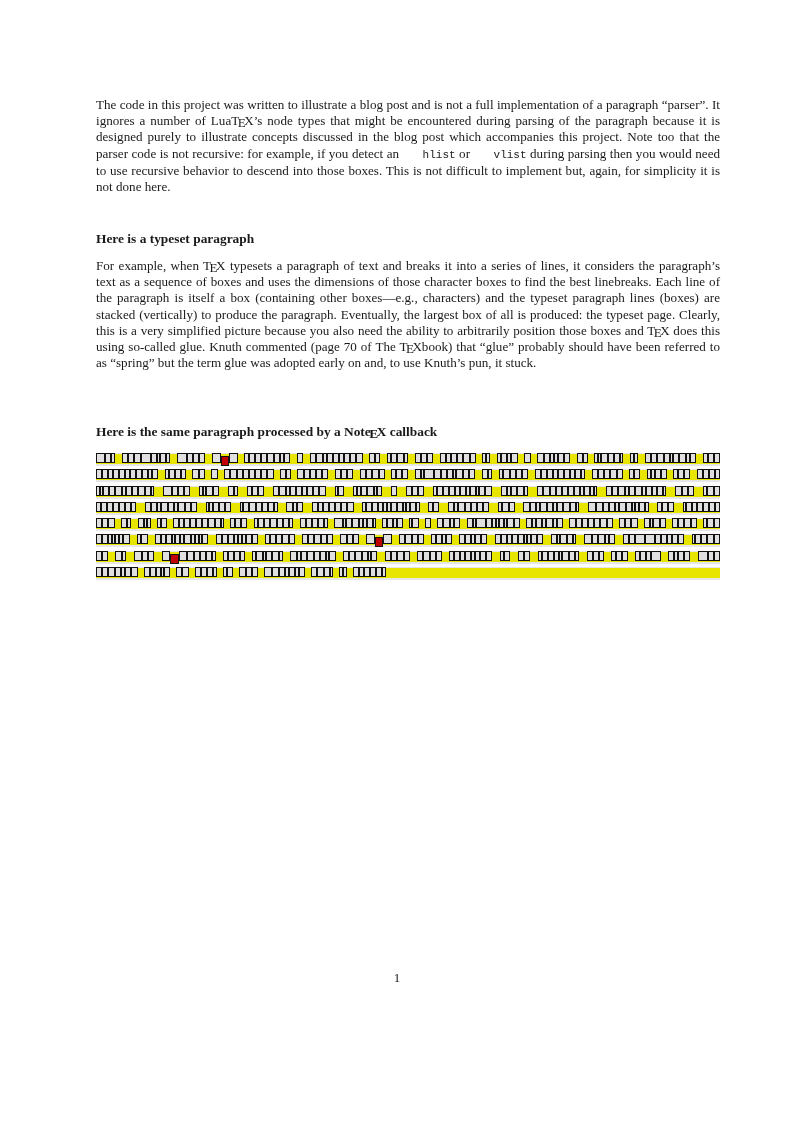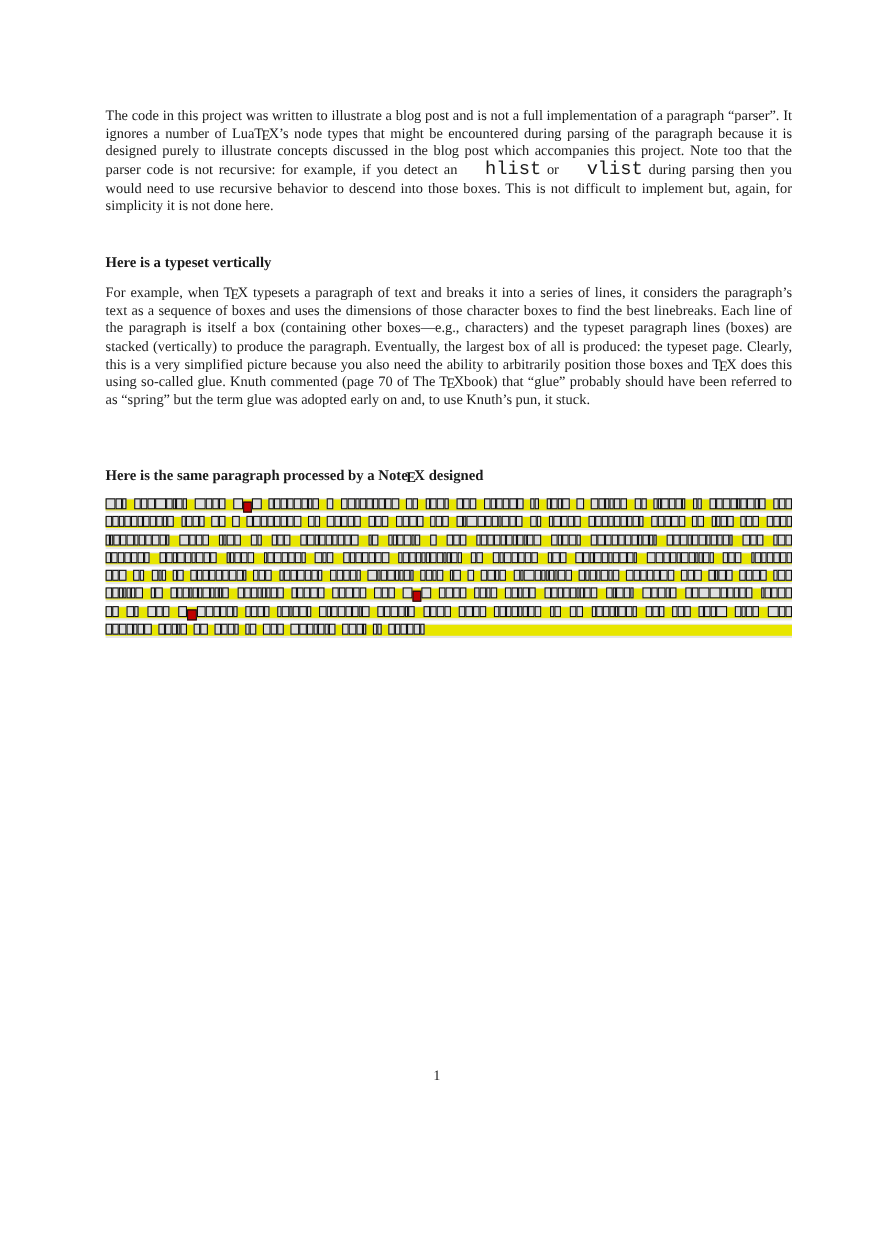--- a/index.html
+++ b/index.html
@@ -1,21 +1,21 @@
 <!DOCTYPE html>
 <html><head>
 <meta charset="utf-8">
 <style>
   html, body { margin: 0; padding: 0; background: #ffffff; }
   body { width: 794px; height: 1123px; position: relative; overflow: hidden;
          font-family: "DejaVu Serif", "Liberation Serif", serif; color: #1a1a1a; }
   .page { position: absolute; left: 96px; width: 624px; top: 0; }
   .para { font-family: "Liberation Serif", serif; font-size: 13.1px; line-height: 16.2px;
           text-align: justify; text-align-last: left; margin: 0; }
-  .para code, .mono { font-family: "Liberation Mono", "DejaVu Sans Mono", monospace; font-size: 17px; margin-left: 20px; }
+  .para code, .mono { font-family: "Liberation Mono", "DejaVu Sans Mono", monospace; font-size: 11px; margin-left: 20px; }
   #p1 { position: absolute; top: 97px; }
   .heading { position: absolute; font-family: "Liberation Serif", serif; font-weight: bold;
              font-size: 13.4px; margin: 0; }
   #h1 { top: 231px; }
   #p2 { position: absolute; top: 258px; }
   #h2 { top: 424px; }
   .tex-e { display: inline-block; position: relative; top: 2px; margin-left: -1.5px; margin-right: -1.5px; font-size: 1em; }
 
   
   #proc { position: absolute; top: 450px; width: 624px; }
@@ -33,25 +33,25 @@
   #pagenum { position: absolute; top: 970px; left: 0; width: 794px; text-align: center;
              font-family: "Liberation Serif", serif; font-size: 13px; }
 </style>
 </head>
 <body>
 
 <div class="page">
 
   <p id="p1" class="para"><span>The code in this project was written to illustrate a blog post and is not a full implementation of a paragraph “parser”.  It ignores a number of LuaT</span><span class="tex-e">E</span><span>X’s node types that might be encountered during parsing of the paragraph because it is designed purely to illustrate concepts discussed in the blog post which accompanies this project.  Note too that the parser code is not recursive: for example, if you detect an </span><code>hlist</code><span> or </span><code>vlist</code><span> during parsing then you would need to use recursive behavior to descend into those boxes.  This is not difficult to implement but, again, for simplicity it is not done here.</span></p>
 
-  <h3 id="h1" class="heading">Here is a typeset vertically</h3>
+  <h3 id="h1" class="heading">Here is a typeset paragraph</h3>
 
   <p id="p2" class="para"><span>For example, when T</span><span class="tex-e">E</span><span>X typesets a paragraph of text and breaks it into a series of lines, it considers the paragraph’s text as a sequence of boxes and uses the dimensions of those character boxes to find the best linebreaks.  Each line of the paragraph is itself a box (containing other boxes—e.g., characters) and the typeset paragraph lines (boxes) are stacked (vertically) to produce the paragraph.  Eventually, the largest box of all is produced: the typeset page.  Clearly, this is a very simplified picture because you also need the ability to arbitrarily position those boxes and T</span><span class="tex-e">E</span><span>X does this using so-called glue.  Knuth commented (page 70 of The T</span><span class="tex-e">E</span><span>Xbook) that “glue” probably should have been referred to as “spring” but the term glue was adopted early on and, to use Knuth’s pun, it stuck.</span></p>
 
-  <h3 id="h2" class="heading"><span>Here is the same paragraph processed by a Note</span><span class="tex-e">E</span><span>X designed</span></h3>
+  <h3 id="h2" class="heading"><span>Here is the same paragraph processed by a Note</span><span class="tex-e">E</span><span>X callback</span></h3>
 
   <div id="proc">
       <div class="pline">
         <div class="bg-grey" style="background: rgb(230, 230, 230);"></div>
         <div class="bg-yellow" style="background: rgb(232, 230, 0);"></div>
         <div class="words">
           <span class="word">
             <span class="glyph" style="width: 8.5px; border-color: rgb(17, 17, 17);"></span>
             <span class="glyph" style="width: 6.2px; border-color: rgb(17, 17, 17);"></span>
             <span class="glyph" style="width: 4.5px; border-color: rgb(17, 17, 17);"></span>

